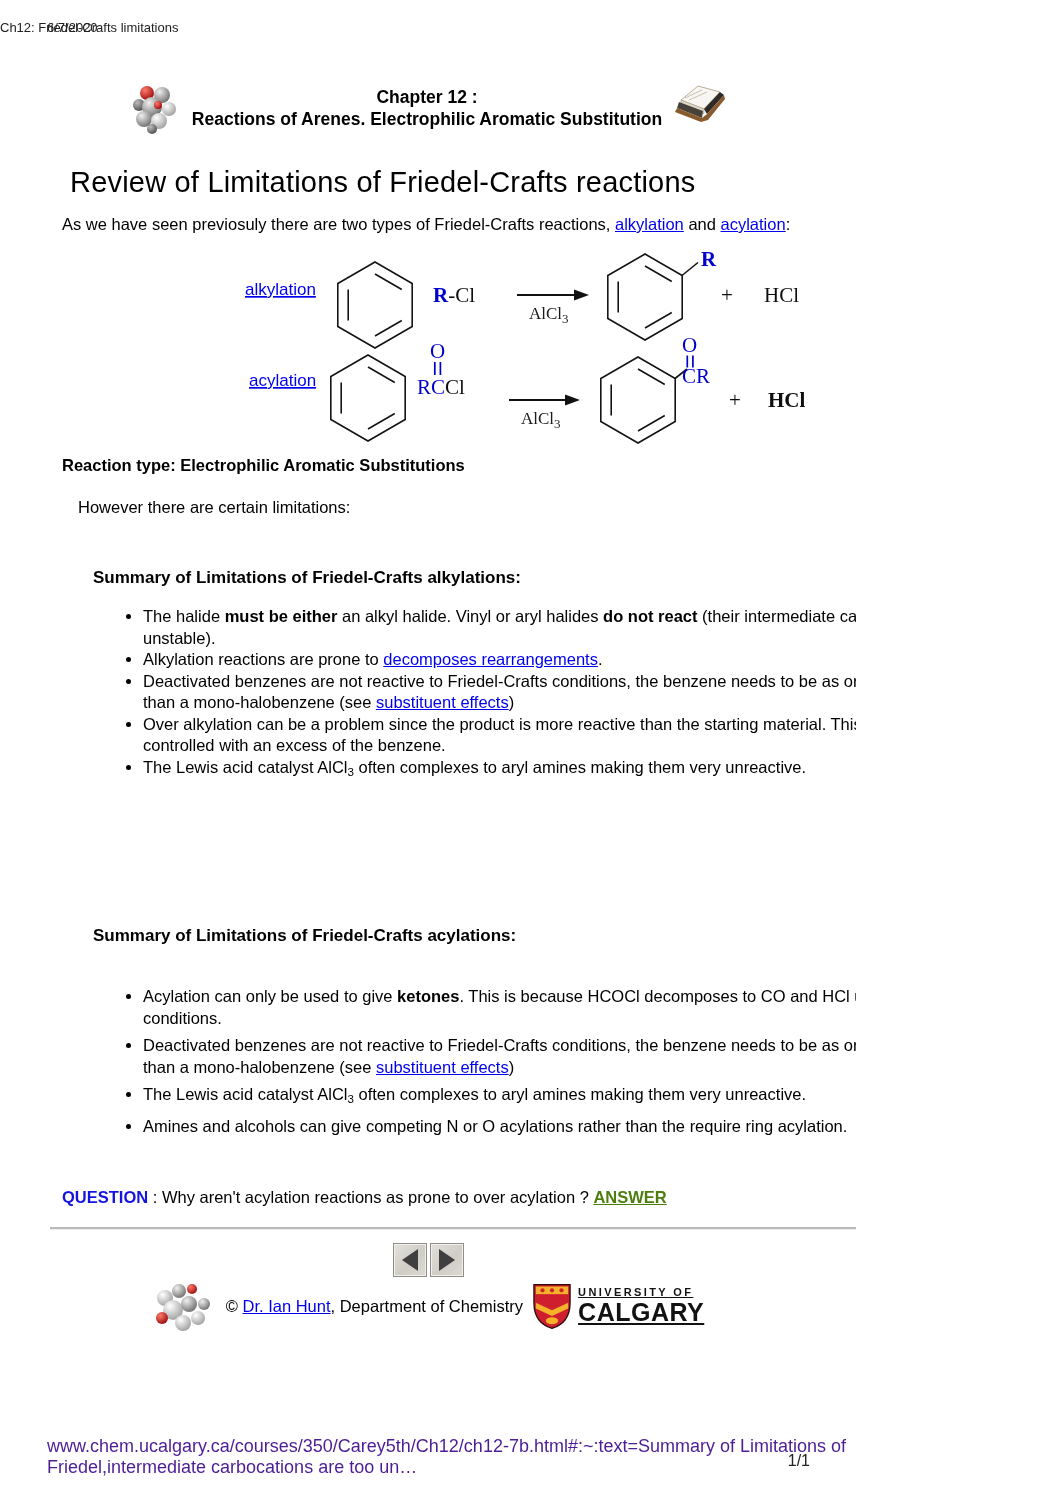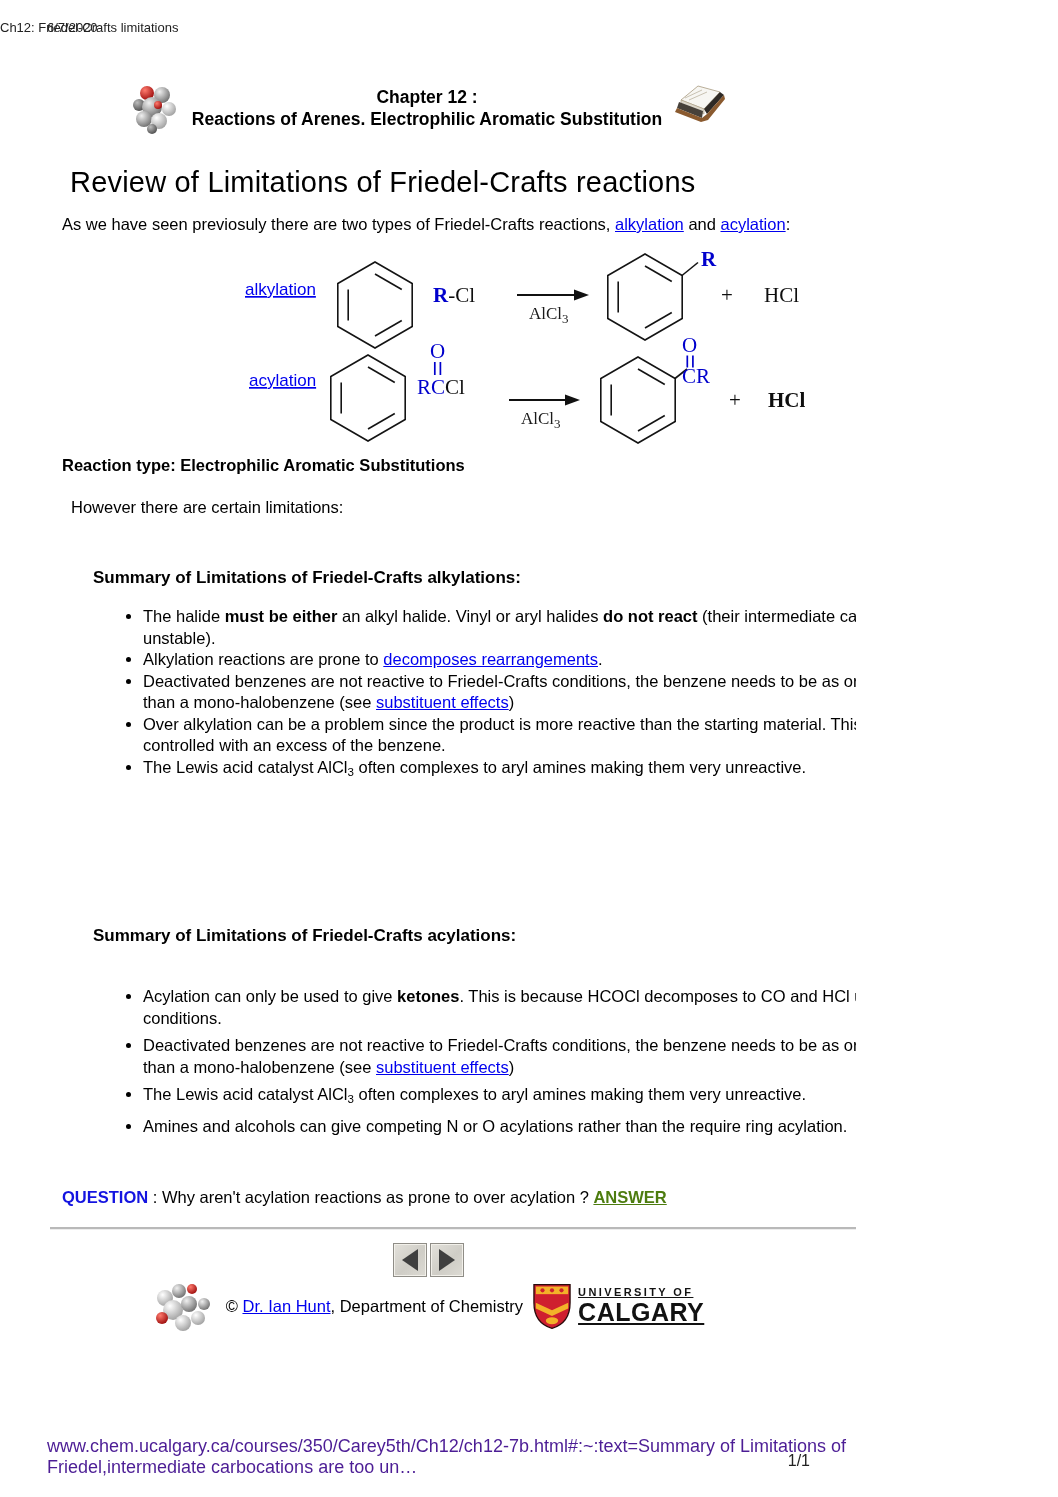--- a/index.html
+++ b/index.html
@@ -16,21 +16,21 @@
   .chapter-row{position:absolute;left:0;top:82px;width:100%;display:flex;justify-content:center;align-items:center;gap:10px;}
   .chapter-text{text-align:center;font-weight:bold;font-size:17.5px;line-height:22px;}
 
   h1.title{position:absolute;left:62px;top:158px;margin:8px;font-size:29px;font-weight:400;letter-spacing:.2px;}
 
   .intro{position:absolute;left:62px;top:214px;margin:0;font-size:16.5px;line-height:21px;}
 
   .diagram{position:absolute;left:0;top:248px;}
 
   .rx-type{position:absolute;left:62px;top:456px;font-size:16.5px;font-weight:bold;}
-  .however{position:absolute;left:71px;top:498px;font-size:16.5px;}
+  .however{position:absolute;left:78px;top:498px;font-size:16.5px;}
   .sumhead{position:absolute;left:93px;font-size:17px;font-weight:bold;}
   .sum1{top:568px;} .sum2{top:926px;}
 
   ul.blist{position:absolute;left:103px;margin:0;padding:0 0 0 40px;width:852px;
            font-size:16.5px;line-height:21.5px;}
   ul.list1{top:606px;} ul.list2{top:986px;}
   ul.blist li{margin:0;padding:0;}
   ul.list2 li{margin-bottom:6px;}
 
   .question{position:absolute;left:62px;top:1188px;font-size:16.5px;}

